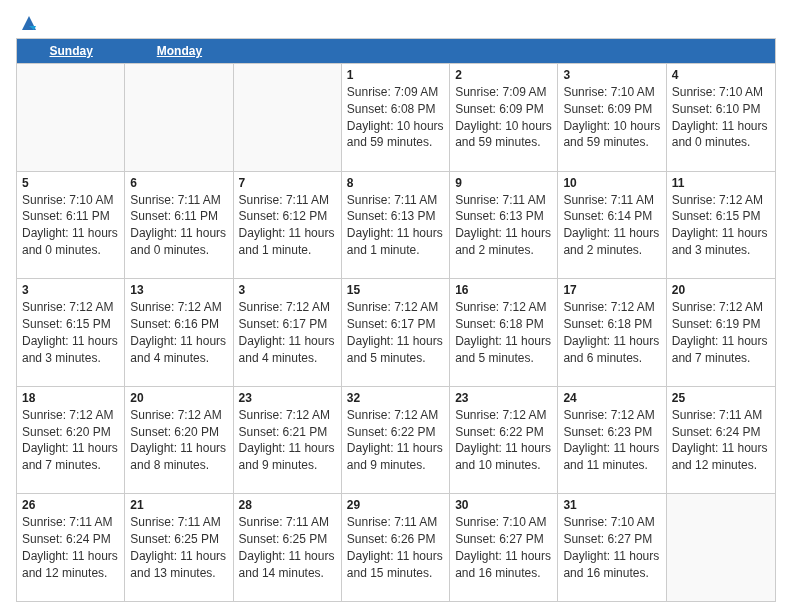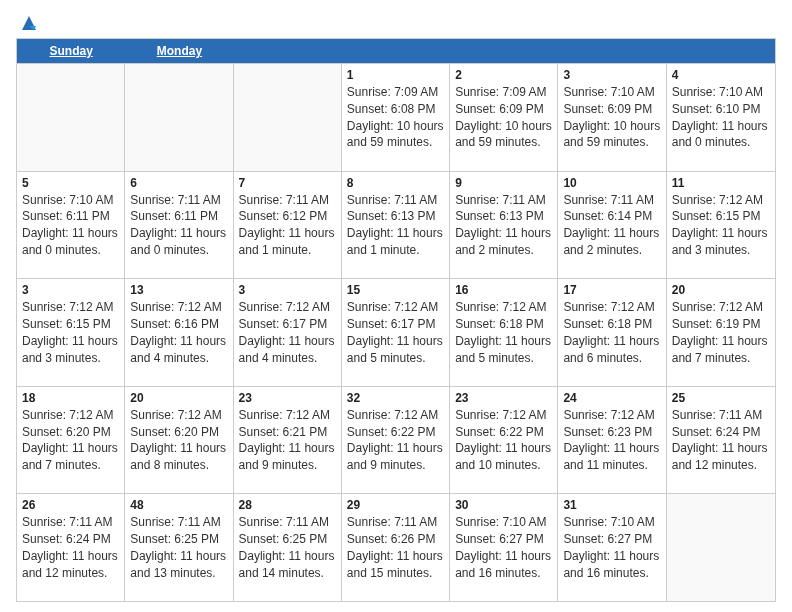--- a/index.html
+++ b/index.html
@@ -330,21 +330,21 @@
         </div>
         <div class="cal-week">
           <div class="cal-cell">
             <div class="day-num">26</div>
             <div class="day-info" style="white-space: pre-line;">Sunrise: 7:11 AM
 Sunset: 6:24 PM
 Daylight: 11 hours
 and 12 minutes.</div>
           </div>
           <div class="cal-cell">
-            <div class="day-num">48</div>
+            <div class="day-num">21</div>
             <div class="day-info" style="white-space: pre-line;">Sunrise: 7:11 AM
 Sunset: 6:25 PM
 Daylight: 11 hours
 and 13 minutes.</div>
           </div>
           <div class="cal-cell">
             <div class="day-num">28</div>
             <div class="day-info" style="white-space: pre-line;">Sunrise: 7:11 AM
 Sunset: 6:25 PM
 Daylight: 11 hours

